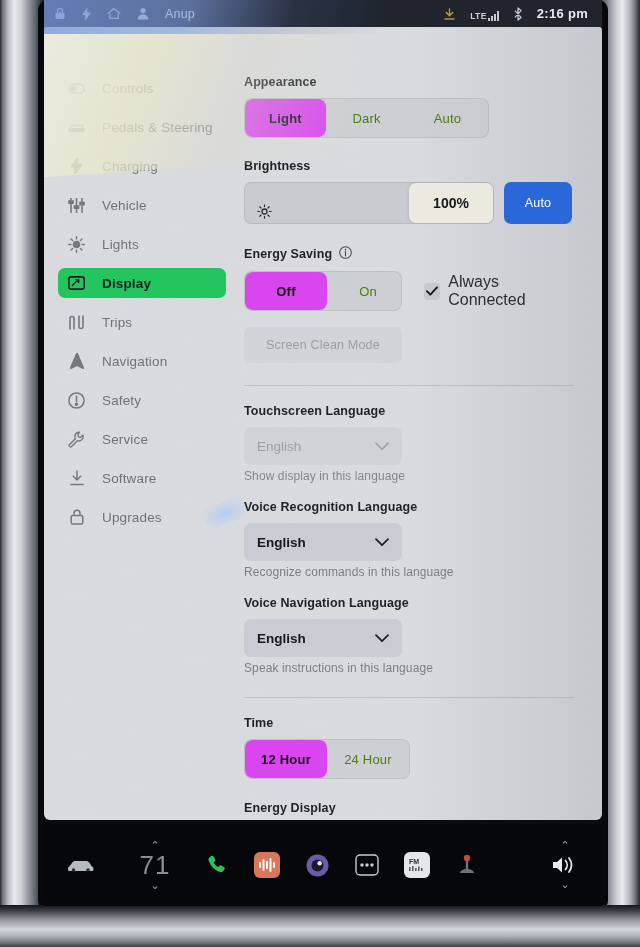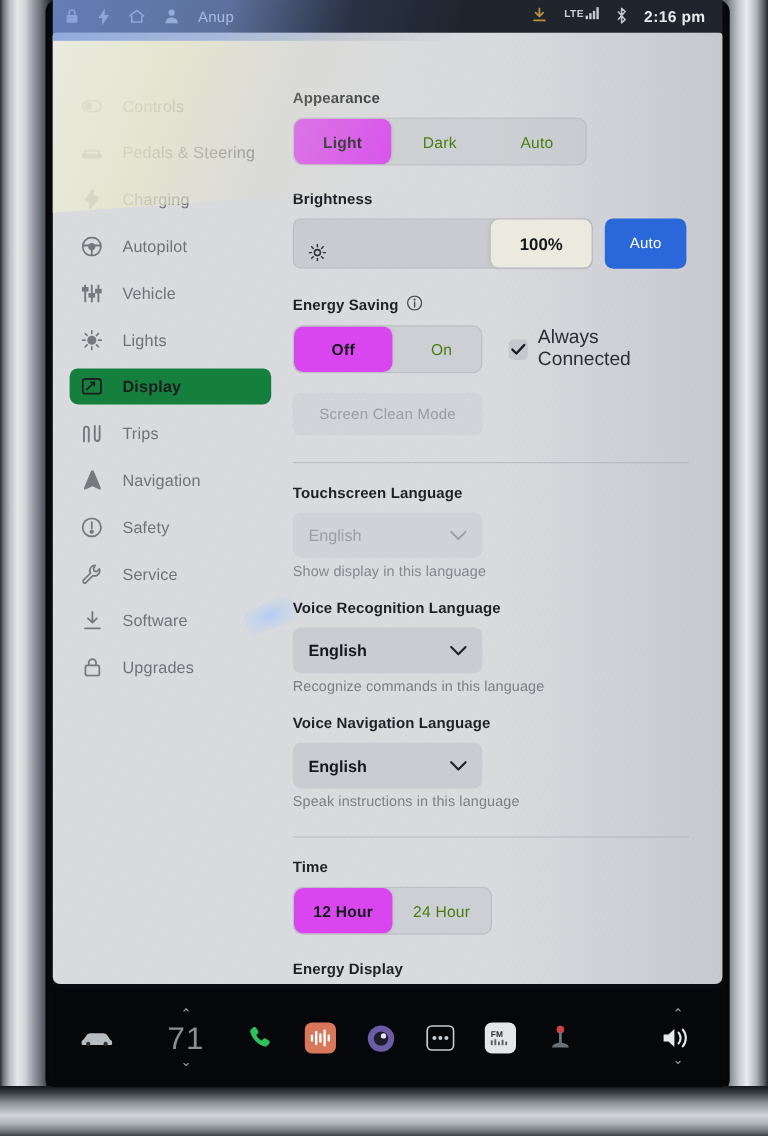--- a/index.html
+++ b/index.html
@@ -46,21 +46,21 @@
 
   
   .statusbar {
     position: absolute; left: 44px; top: 0px; width: 558px; height: 27px;
     background: #1f242d;
     display: flex; align-items: center;
     color: #cfd4da; font-size: 12px;
     z-index: 4;
   }
   .sb-left { display: flex; align-items: center; gap: 16px; padding-left: 10px; }
-  .sb-right { display: flex; align-items: flex-start; gap: 14px; margin-left: auto; padding-right: 14px; }
+  .sb-right { display: flex; align-items: flex-end; gap: 14px; margin-left: auto; padding-right: 14px; }
   .sb-ico { opacity: .92; display: flex; align-items: center; }
   .sb-user { font-size: 12.5px; color: #dfe3e8; letter-spacing: .2px; }
   .sb-lte { font-size: 8.5px; font-weight: bold; letter-spacing: .4px; color: #d7dbe0; }
   .bars { display: inline-flex; align-items: flex-end; gap: 1px; height: 10px; margin-left: 1px;}
   .bars i { width: 2px; background: #d7dbe0; display: block; }
   .bars i:nth-child(1){height:3px}.bars i:nth-child(2){height:5px}
   .bars i:nth-child(3){height:7px}.bars i:nth-child(4){height:10px}
   .sb-time { font-size: 13px; color: #e8ebef; font-weight: bold; letter-spacing: .3px; }
   
   .glare-top {
@@ -110,21 +110,21 @@
     position: relative; z-index: 2;
   }
   .nav-item {
     display: flex; align-items: center; gap: 17px;
     height: 30px; margin: 0 8px 9px 14px;
     padding: 0 10px; border-radius: 7px;
     color: #6f7378; font-size: 13.5px; letter-spacing: .15px;
   }
   .nav-item .nav-ico { width: 17px; display: flex; align-items: center; justify-content: center; }
   .nav-item.active {
-    background: #15803d;
+    background: #22c55e;
     color: #1c1e21; font-weight: bold;
   }
   .nav-item.active svg { stroke: #1c1e21; }
   .nav-item svg { stroke: #75797e; fill: none; stroke-width: 1.6; }
 
   
   .content {
     flex: 1; position: relative; z-index: 2;
     padding: 48px 28px 0 10px;
     overflow: hidden;
@@ -312,30 +312,20 @@
 
       <div class="nav-item">
         <span class="nav-ico">
           <svg width="11" height="16" viewBox="0 0 11 16">
               <path d="M6.6 0 0 9h4L3.8 16 11 6.4H6.3z" fill="#75797e"></path>
             </svg>
         </span>
         <span>Charging</span>
       </div>
 
-      <div class="nav-item">
-        <span class="nav-ico">
-          <svg width="17" height="17" viewBox="0 0 17 17">
-              <circle cx="8.5" cy="8.5" r="7.6" stroke="#75797e" stroke-width="1.5" fill="none"></circle>
-              <circle cx="8.5" cy="8.5" r="2.2" fill="#75797e"></circle>
-              <path d="M1.2 7.6h5M10.8 7.6h5M8.5 10.9V16" stroke="#75797e" stroke-width="1.5"></path>
-            </svg>
-        </span>
-        <span>Autopilot</span>
-      </div>
 
       <div class="nav-item">
         <span class="nav-ico">
           <svg width="17" height="15" viewBox="0 0 17 15">
               <path d="M3 0v15M8.5 0v15M14 0v15" stroke="#75797e" stroke-width="1.6"></path>
               <rect x="1" y="3" width="4" height="2.2" fill="#75797e"></rect>
               <rect x="6.5" y="8" width="4" height="2.2" fill="#75797e"></rect>
               <rect x="12" y="4.5" width="4" height="2.2" fill="#75797e"></rect>
             </svg>
         </span>

